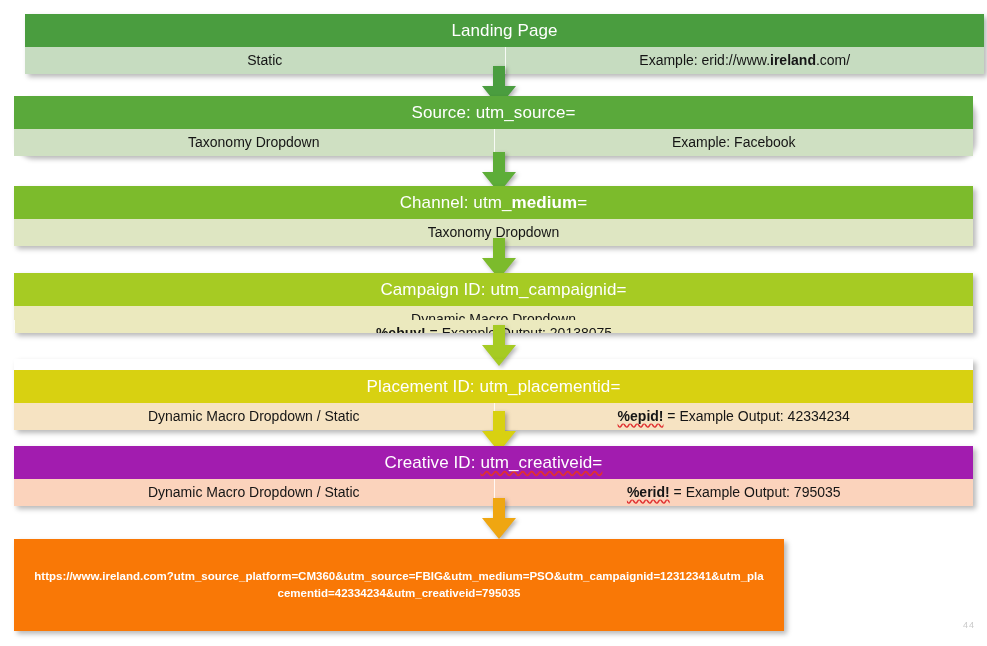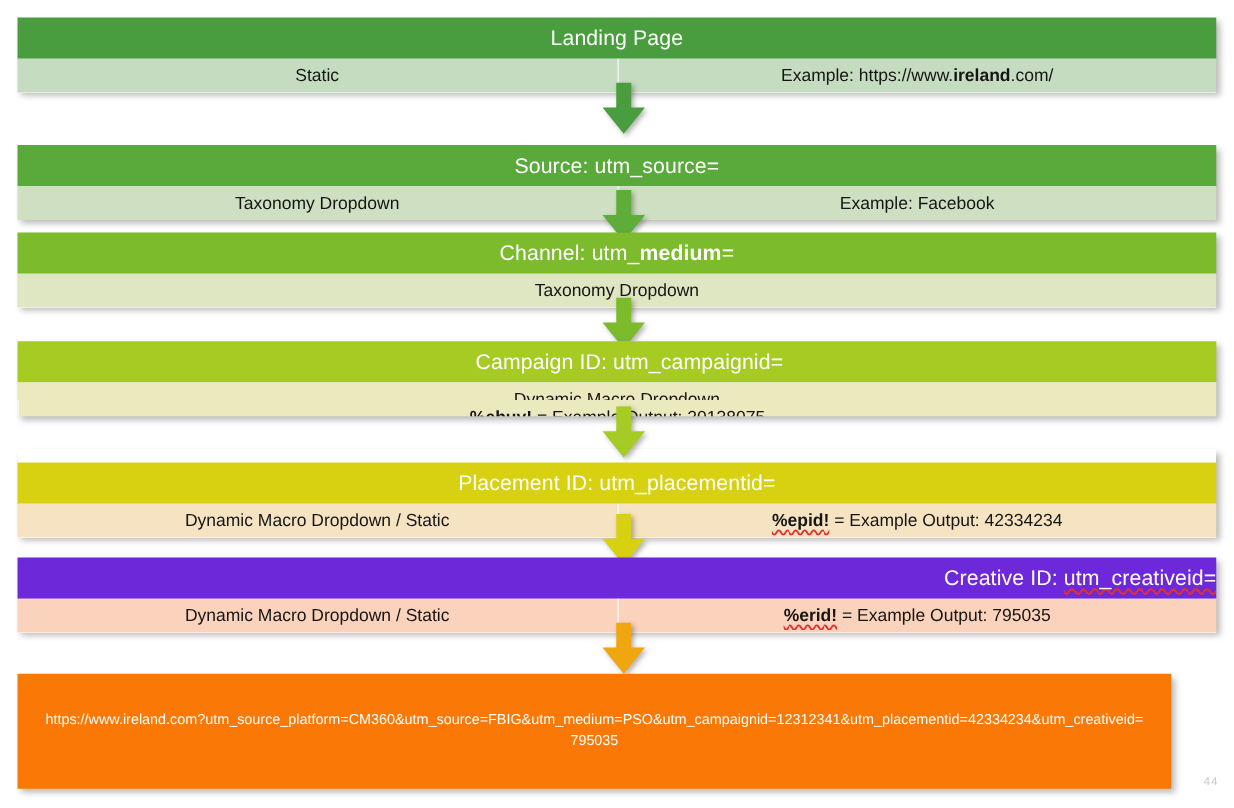--- a/index.html
+++ b/index.html
@@ -80,27 +80,28 @@
     width: 42px;
     height: 42px;
     filter: drop-shadow(2px 2px 2px rgba(0,0,0,0.30));
   }
   .arrow svg { display: block; width: 100%; height: 100%; }
 
   
   .final-block {
     position: absolute;
     left: 14px;
-    width: 923px;
+    width: 770px;
     height: 92px;
     box-shadow: 3px 3px 5px rgba(0,0,0,0.28);
     display: flex;
     align-items: center;
     justify-content: center;
     padding: 0 20px;
+    font-weight: bold;
   }
   .final-url {
     color: #ffffff;
     font-size: 11.5px;
     line-height: 17px;
     text-align: center;
     word-break: break-all;
     max-width: 930px;
   }
 
@@ -112,37 +113,37 @@
     font-size: 9px;
     color: #c9c9c9;
     letter-spacing: 1px;
   }
 </style>
 </head>
 <body>
 
 <div id="slide">
 
-  <div class="flow-block" style="top:14px;">
+  <div class="flow-block" style="top:14px;margin-left:11px;">
     <div class="block-header" style="background: rgb(74, 157, 63);">Landing Page</div>
     <div class="block-body" style="background: rgb(198, 220, 192);">
       <div class="block-cell">Static</div>
       <div class="block-cell divider-left">
-        <span>Example: https://www.</span><span class="b">ireland</span><span>.com/</span>
+        <span>Example: erid://www.</span><span class="b">ireland</span><span>.com/</span>
       </div>
     </div>
   </div>
 
   <div class="arrow" style="top:66px;">
     <svg viewBox="0 0 42 42" aria-hidden="true">
       <polygon points="15,0 27,0 27,20 38,20 21,41 4,20 15,20" fill="#4A9D3F"></polygon>
     </svg>
   </div>
 
-  <div class="flow-block" style="top:116px;">
+  <div class="flow-block" style="top:96px;border-radius:17px;">
     <div class="block-header" style="background: rgb(90, 169, 59);">Source: utm_source=</div>
     <div class="block-body" style="background: rgb(207, 224, 194);">
       <div class="block-cell">Taxonomy Dropdown</div>
       <div class="block-cell divider-left">Example: Facebook</div>
     </div>
   </div>
 
   <div class="arrow" style="top:152px;">
     <svg viewBox="0 0 42 42" aria-hidden="true">
       <polygon points="15,0 27,0 27,20 38,20 21,41 4,20 15,20" fill="#5DAD38"></polygon>
@@ -190,21 +191,21 @@
     </div>
   </div>
 
   <div class="arrow" style="top:411px;">
     <svg viewBox="0 0 42 42" aria-hidden="true">
       <polygon points="15,0 27,0 27,20 38,20 21,41 4,20 15,20" fill="#D8D111"></polygon>
     </svg>
   </div>
 
   <div class="flow-block" style="top:446px;">
-    <div class="block-header" style="background: #6d28d9; text-align: right;">
+    <div class="block-header" style="background: #a21caf;">
       <span>Creative ID: </span><span class="sq-white">utm_creativeid=</span>
     </div>
     <div class="block-body" style="background: rgb(251, 211, 188);">
       <div class="block-cell">Dynamic Macro Dropdown / Static</div>
       <div class="block-cell divider-left">
         <span class="sq">%erid!</span><span> = Example Output: 795035</span>
       </div>
     </div>
   </div>
 

